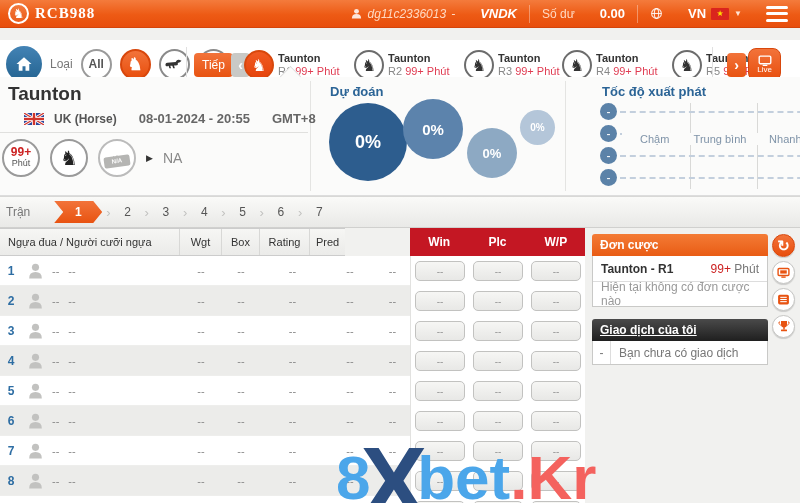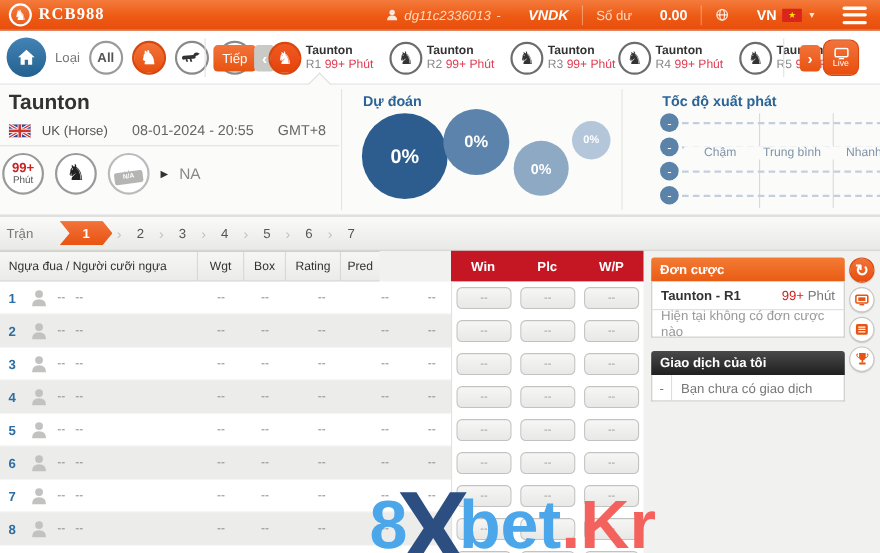--- a/index.html
+++ b/index.html
@@ -25,21 +25,21 @@
     border-left:1px solid rgba(255,255,255,.35); }
   .top-sec:first-child{ border-left:none;font-style:italic; }
   .muted-o{ color:#ffd9c2; }
   .bold-w{ font-weight:bold; font-size:13px;margin-left:20px; }
   .flag-vn{ width:18px; height:12px; background:#da251d; display:inline-flex; align-items:center; justify-content:center;
     color:#ffde00; font-size:8px; border-radius:1px; }
   .caret{ font-size:8px; color:#ffe3d4; }
   .burger{ width:22px; height:16px; display:flex; flex-direction:column; justify-content:space-between; margin:0 12px; cursor:pointer;}
   .burger i{ display:block; height:3px; background:#fff; border-radius:2px; }
   
-  .sportnav{ position:absolute; left:0; top:28px; width:800px; height:49px; background:#fff; border-bottom:1px solid #ddd; }
+  .sportnav{ position:absolute; left:0; top:40px; width:800px; height:49px; background:#fff; border-bottom:1px solid #ddd; }
   .sport-left{ position:absolute; left:6px; top:0; height:100%; display:flex; align-items:center; gap:8px; }
   .home-circle{ width:36px; height:36px; border-radius:50%;
     background:linear-gradient(180deg,#4383b5,#23628f); display:flex; align-items:center; justify-content:center; }
   .type-label{ color:#777; font-size:12px; }
   .circ-btn{ width:31px; height:31px; border-radius:50%; background:#fff; border:2px solid #9a9a9a;
     display:flex; align-items:center; justify-content:center; font-size:12px; font-weight:bold; color:#555; }
   .circ-btn.sport{ border-color:#8a8a8a; color:#333; font-size:17px; }
   .circ-btn.active-sport{ background:linear-gradient(180deg,#f2733a,#e84e0d); border-color:#d8470c; color:#fff; }
   .nav-div{ position:absolute; left:186px; top:7px; height:35px; width:1px; background:#e0e0e0; }
   .next-btn{ position:absolute; left:194px; top:13px; height:24px; padding:0 8px;
@@ -66,21 +66,21 @@
   .live-btn{ position:absolute; left:748px; top:8px; width:33px; height:33px; border-radius:8px;
     background:linear-gradient(180deg,#f2733a,#e84e0d); border:1px solid #d8470c;
     display:flex; flex-direction:column; align-items:center; justify-content:center; color:#fff; }
   .live-btn span{ font-size:8px; line-height:8px; }
   
   .panel{ position:absolute; left:0; top:77px; width:800px; height:119px; background:#fbfbfa; border-bottom:1px solid #ddd; }
   .notch{ position:absolute; left:283px; top:-8px; width:15px; height:15px; background:#fbfbfa;
     border-left:1px solid #ddd; border-top:1px solid #ddd; transform:rotate(45deg); }
   .vdiv{ position:absolute; top:4px; height:110px; width:1px; background:#e4e4e2; }
   .race-title{ position:absolute; left:8px; top:6px; font-size:19px; font-weight:bold; color:#333; }
-  .race-meta{ position:absolute; left:8px; top:34px; display:flex; align-items:center; gap:10px; font-size:12px; color:#555; }
+  .race-meta{ position:absolute; left:24px; top:34px; display:flex; align-items:center; gap:10px; font-size:12px; color:#555;font-weight:bold; }
   .race-date{ color:#666; font-size:13px; margin-left:12px; }
   .info-hr{ position:absolute; left:0; top:55px; width:308px; border-top:1px solid #e0e0de; }
   .badges{ position:absolute; left:2px; top:62px; display:flex; align-items:center; gap:10px; }
   .badge-c{ width:38px; height:38px; border-radius:50%; border:2px solid #9a9a9a; background:#fff;
     display:flex; flex-direction:column; align-items:center; justify-content:center; line-height:11px; }
   .badge-99{ color:#cc2222; font-weight:bold; font-size:12px; }
   .badge-unit{ color:#555; font-size:9px; }
   .badge-horse{ font-size:20px; color:#222; }
   .badge-weather{ position:relative; border-color:#bbb; color:#aaa; font-size:17px; }
   .na-ribbon{ position:absolute; bottom:8px; left:4px; right:4px; background:#b5b5b3; color:#fff;
@@ -147,21 +147,21 @@
   .sidebar{ position:absolute; left:592px; top:234px; width:176px; font-size:12px; }
   .slip-head{ height:22px; background:linear-gradient(180deg,#f47b35,#e95c14); border-radius:3px 3px 0 0;
     color:#fff; font-weight:bold; display:flex; align-items:center; padding:0 8px; }
   .slip-box{ background:#fff; border:1px solid #c9c9c7; border-top:none; }
   .slip-race{ height:26px; display:flex; align-items:center; padding:0 8px; border-bottom:1px solid #ddd; font-weight:bold; color:#333;gap:24px; }
   .slip-time{ margin-left:auto; font-weight:normal; }
   .slip-99{ color:#cc2222; }
   .slip-unit{ color:#777; }
   .slip-empty{ height:24px; display:flex; align-items:center; padding:0 8px; color:#999; }
   .trans-head{ margin-top:12px; height:22px; background:linear-gradient(180deg,#4a4a4a,#1f1f1f); border-radius:3px 3px 0 0;
-    color:#fff; font-weight:bold; display:flex; align-items:center; padding:0 8px; }
+    color:#fff; font-weight:bold; display:flex; align-items:center; padding:0 8px;text-decoration:underline; }
   .trans-row{ height:24px; background:#fff; border:1px solid #c9c9c7; border-top:none; display:flex; align-items:center; color:#777; }
   .trans-mark{ width:18px; text-align:center; border-right:1px solid #ddd; align-self:stretch; display:flex; align-items:center; justify-content:center; }
   .trans-empty{ padding-left:8px; }
   
   .rail{ position:absolute; left:772px; top:234px; display:flex; flex-direction:column; gap:4px; }
   .rail-btn{ width:23px; height:23px; border-radius:50%; background:#fff; border:1px solid #c6c6c4;
     display:flex; align-items:center; justify-content:center; cursor:pointer;
     box-shadow:0 1px 1px rgba(0,0,0,.15); }
   .rail-btn.primary{ background:linear-gradient(180deg,#f2733a,#e84e0d); border-color:#d8470c;
     color:#fff; font-size:15px; font-weight:bold; }

